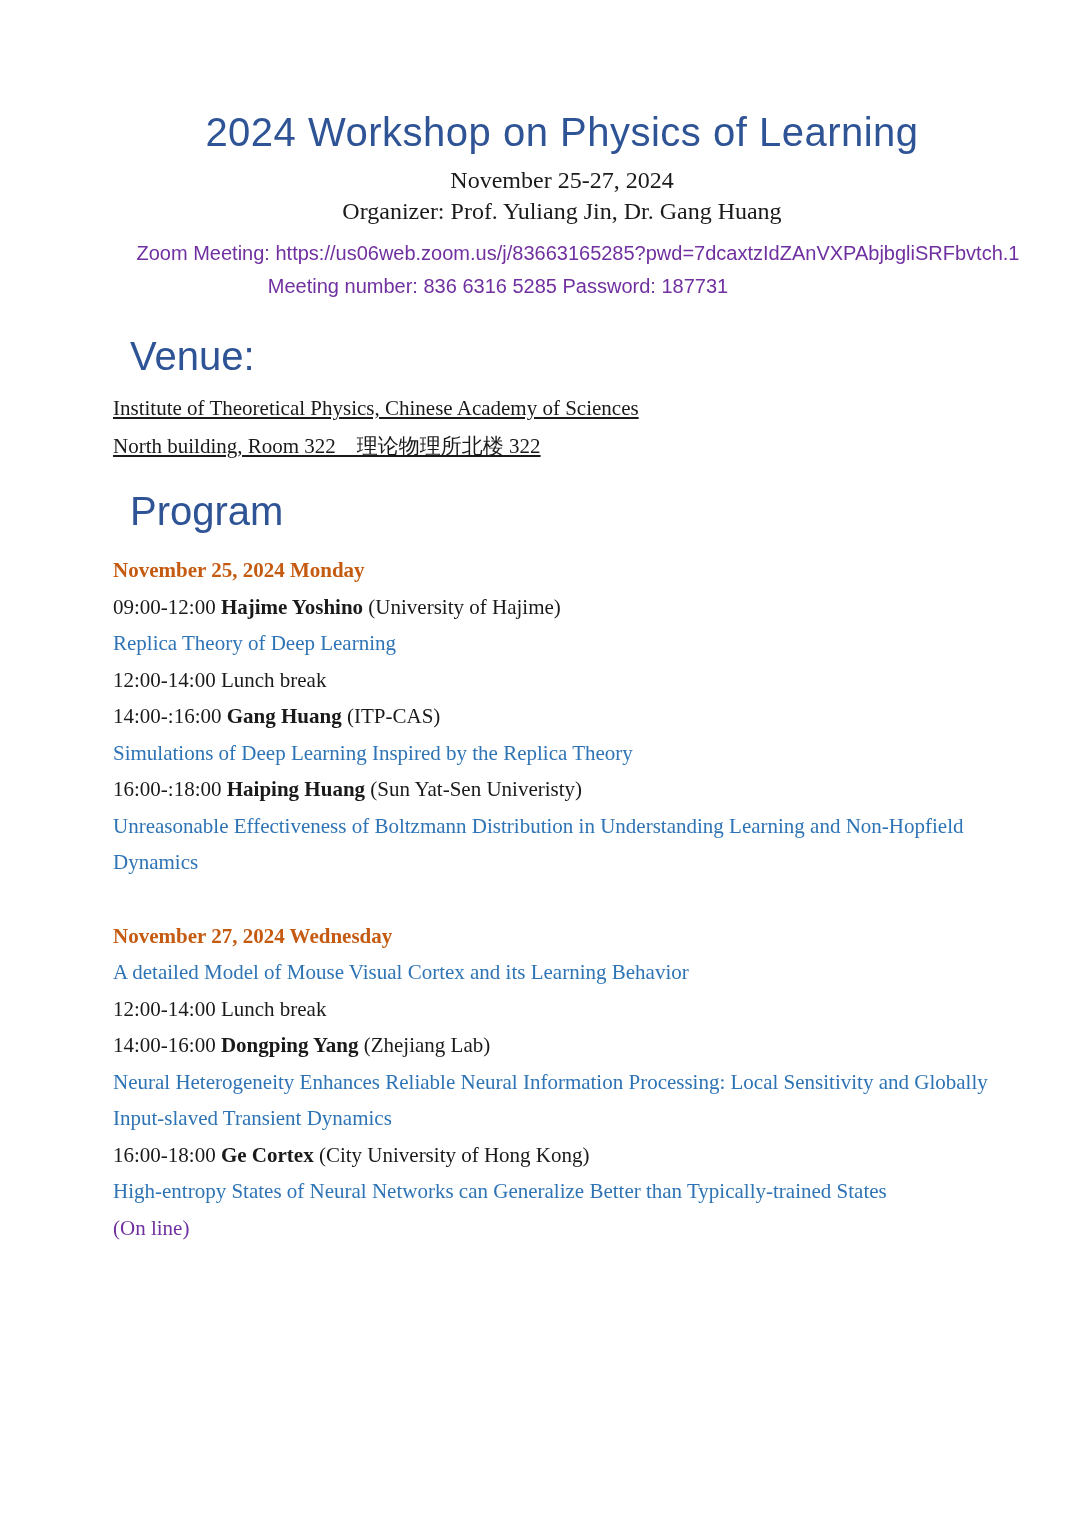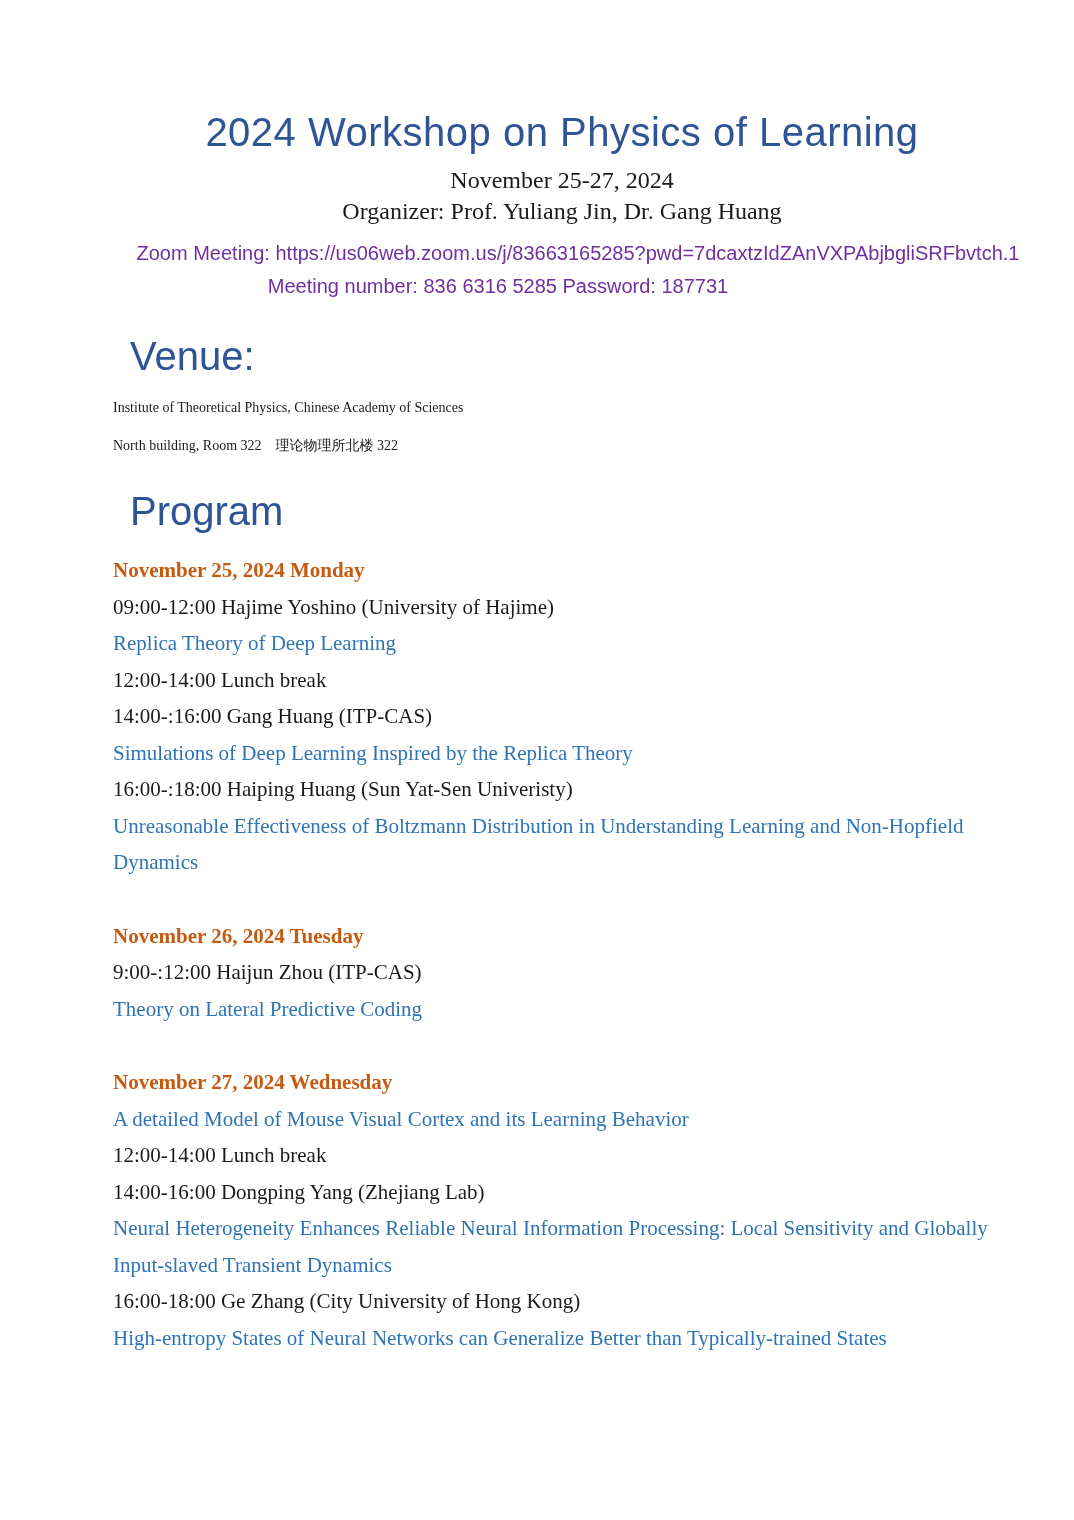--- a/index.html
+++ b/index.html
@@ -60,41 +60,42 @@
   .section-heading {
     font-family: "Liberation Sans", sans-serif;
     font-weight: 400;
     font-size: 40px;
     color: var(--heading-blue);
     margin: 0 0 0 17px;
   }
   .venue-heading { margin-top: 36px; margin-bottom: 10px; }
   .program-heading { margin-top: 24px; margin-bottom: 18px; }
   .venue-line {
-    font-size: 14px;
+    font-size: 21px;
     margin: 0;
     line-height: 38px;
     color: var(--body-black);
+    text-decoration: underline;
   }
   
   .day + .day { margin-top: 37px; }
   .day-heading {
     font-size: 21px;
     font-weight: 700;
     color: var(--date-orange);
     margin: 0;
     line-height: 36.5px;
   }
   .line {
     font-size: 21px;
     margin: 0;
     line-height: 36.5px;
   }
   .line.session, .line.plain { color: var(--body-black); }
-  .line.session .speaker { font-weight: 400; }
+  .line.session .speaker { font-weight: 700; }
   .line.talk { color: var(--talk-blue); }
   .line.note { color: var(--link-purple); }
 </style>
 </head>
 <body>
 
 <div class="page">
 
   <header class="doc-header">
     <h1 class="doc-title">2024 Workshop on Physics of Learning</h1>
@@ -118,30 +119,25 @@
           <h3 class="day-heading">November 25, 2024 Monday</h3>
           <p class="line session"><span>09:00-12:00</span> <span class="speaker">Hajime Yoshino</span> <span>(University of Hajime)</span></p>
           <p class="line talk">Replica Theory of Deep Learning</p>
           <p class="line plain">12:00-14:00 Lunch break</p>
           <p class="line session"><span>14:00-:16:00</span> <span class="speaker">Gang Huang</span> <span>(ITP-CAS)</span></p>
           <p class="line talk">Simulations of Deep Learning Inspired by the Replica Theory</p>
           <p class="line session"><span>16:00-:18:00</span> <span class="speaker">Haiping Huang</span> <span>(Sun Yat-Sen Univeristy)</span></p>
           <p class="line talk">Unreasonable Effectiveness of Boltzmann Distribution in Understanding Learning and Non-Hopfield Dynamics</p>
         </section>
         <section class="day">
-          <h3 class="day-heading">November 26, 2024 Tuesday</h3>
-          <p class="line session"><span>9:00-:12:00</span> <span class="speaker">Haijun Zhou</span> <span>(ITP-CAS)</span></p>
-          <p class="line talk">Theory on Lateral Predictive Coding</p>
-        </section>
-        <section class="day">
           <h3 class="day-heading">November 27, 2024 Wednesday</h3>
           <p class="line talk">A detailed Model of Mouse Visual Cortex and its Learning Behavior</p>
           <p class="line plain">12:00-14:00 Lunch break</p>
           <p class="line session"><span>14:00-16:00</span> <span class="speaker">Dongping Yang</span> <span>(Zhejiang Lab)</span></p>
           <p class="line talk">Neural Heterogeneity Enhances Reliable Neural Information Processing: Local Sensitivity and Globally Input-slaved Transient Dynamics</p>
-          <p class="line session"><span>16:00-18:00</span> <span class="speaker">Ge Zhang</span> <span>(City University of Hong Kong)</span></p>
+          <p class="line session"><span>16:00-18:00</span> <span class="speaker">Ge Cortex</span> <span>(City University of Hong Kong)</span></p>
           <p class="line talk">High-entropy States of Neural Networks can Generalize Better than Typically-trained States</p>
           <p class="line note">(On line)</p>
         </section>
       </div>
 
   </div>
 </div>
 
 </body></html>

